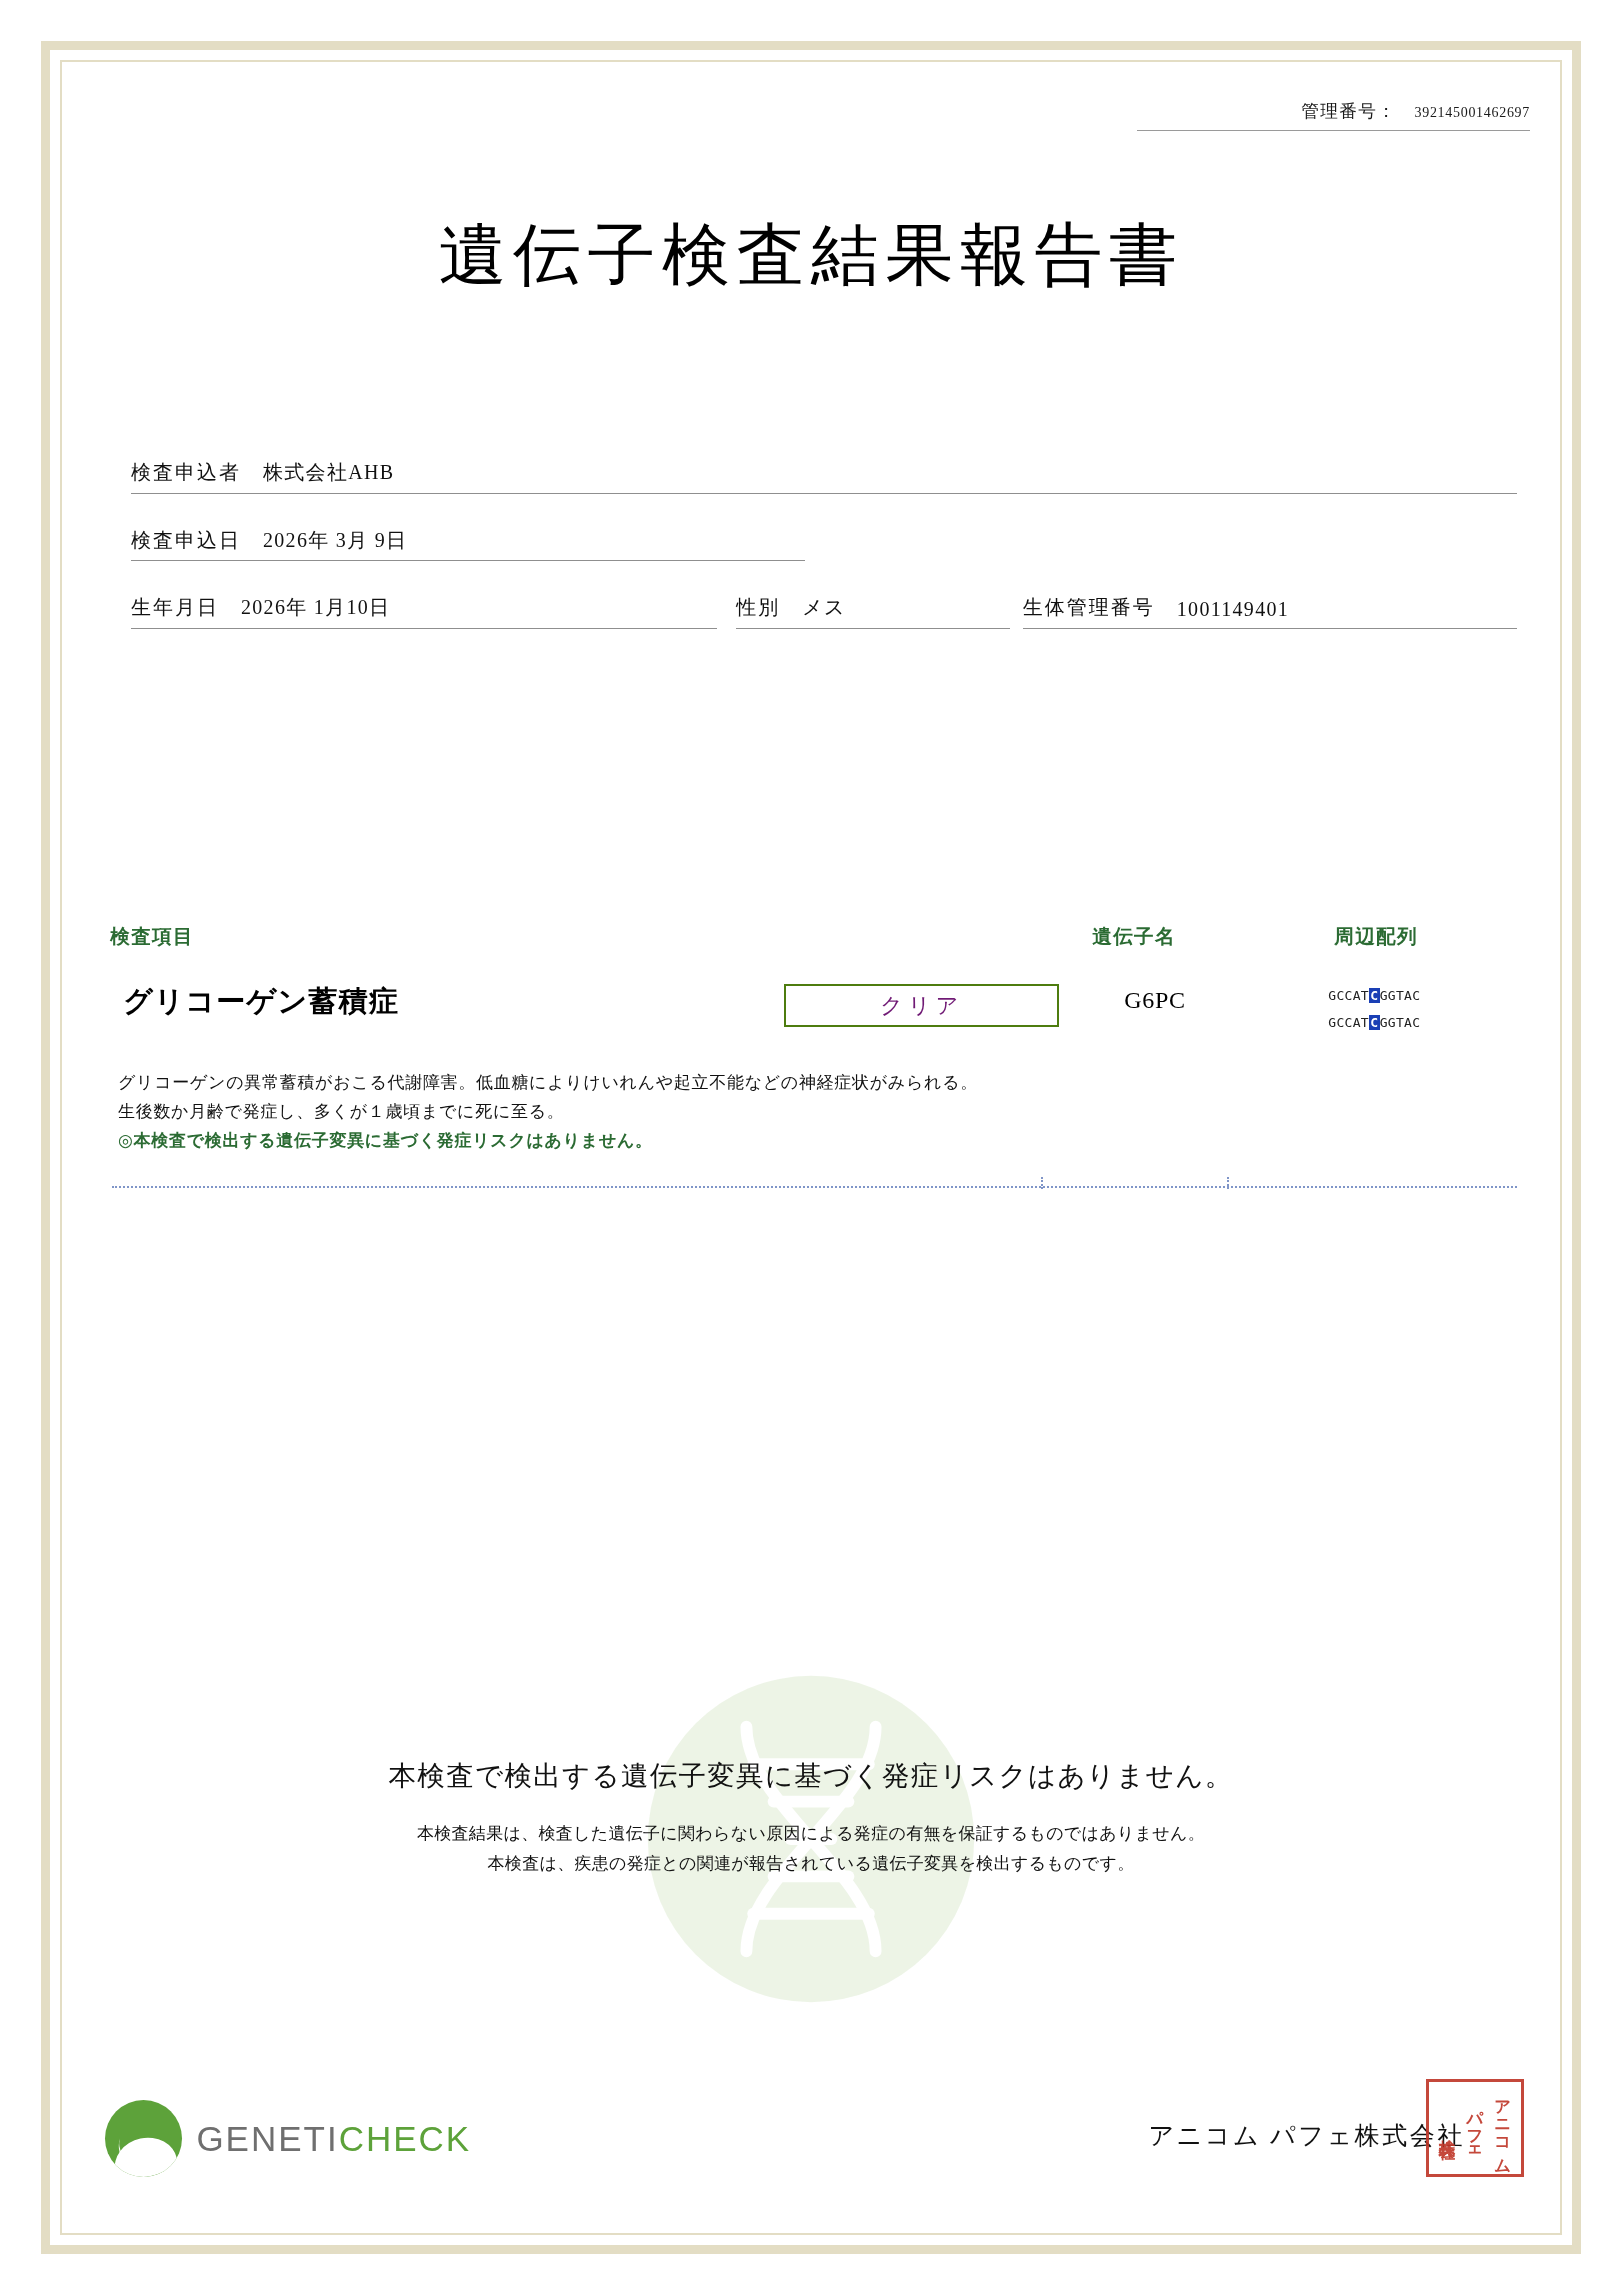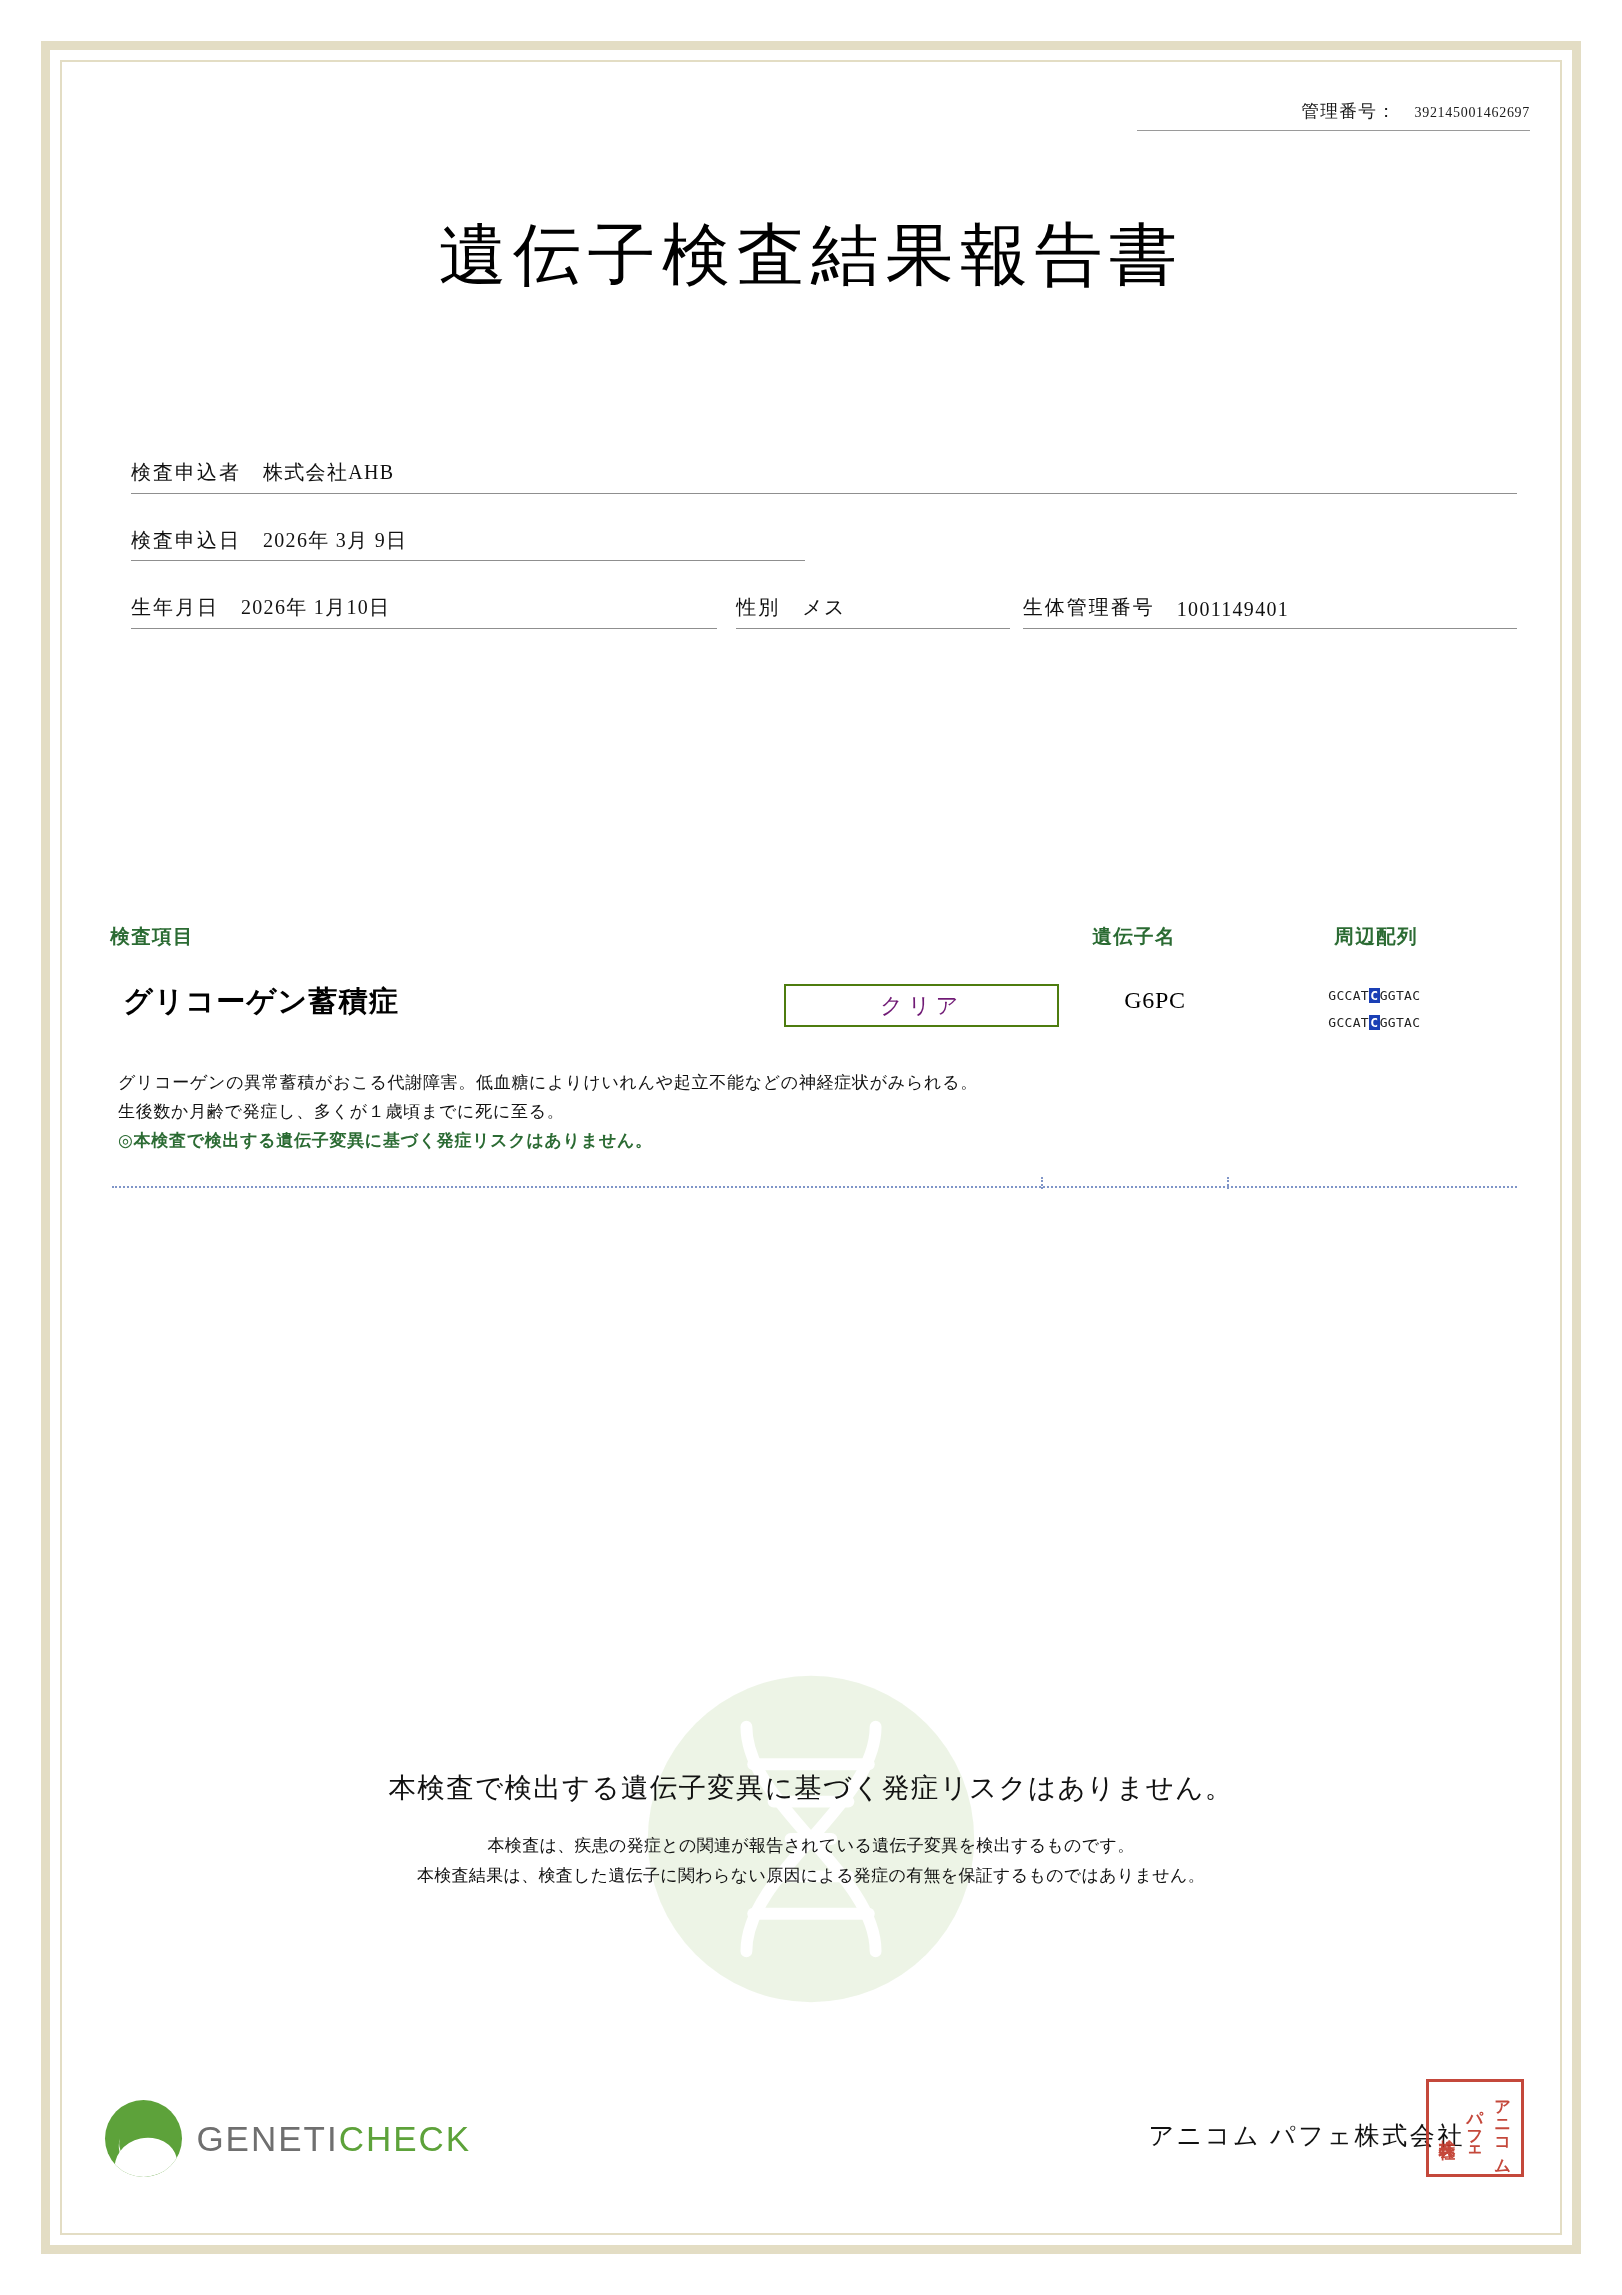--- a/index.html
+++ b/index.html
@@ -256,21 +256,20 @@
     letter-spacing: 1.3px;
     color: #111;
     line-height: 44px;
   }
   .summary .l2 {
     font-family: "Liberation Sans", sans-serif;
     font-size: 27.5px;
     letter-spacing: 1.3px;
     color: #111;
     line-height: 44px;
-    margin-top: 12px;
   }
   .summary .note {
     font-family: "Liberation Sans", sans-serif;
     font-size: 17px;
     letter-spacing: 0.3px;
     color: #111;
     line-height: 30px;
     margin-top: 21px;
   }
 
@@ -452,22 +451,22 @@
         <path d="M78 78 L 122 78"></path>
         <path d="M88 100 L 112 100"></path>
         <path d="M78 122 L 122 122"></path>
         <path d="M66 144 L 134 144"></path>
       </g>
     </svg>
 
     <div class="summary">
       <div class="l2">本検査で検出する遺伝子変異に基づく発症リスクはありません。</div>
       <div class="note">
+        <div>本検査結果は、検査した遺伝子に関わらない原因による発症の有無を保証するものではありません。</div>
         <div>本検査は、疾患の発症との関連が報告されている遺伝子変異を検出するものです。</div>
-        <div>本検査結果は、検査した遺伝子に関わらない原因による発症の有無を保証するものではありません。</div>
       </div>
     </div>
 
     <div class="footer">
       <div class="logo">
         <div class="logo-mark"></div>
         <div class="logo-text">
           <span class="g1">GENETI</span><span class="g2">CHECK</span>
         </div>
       </div>

